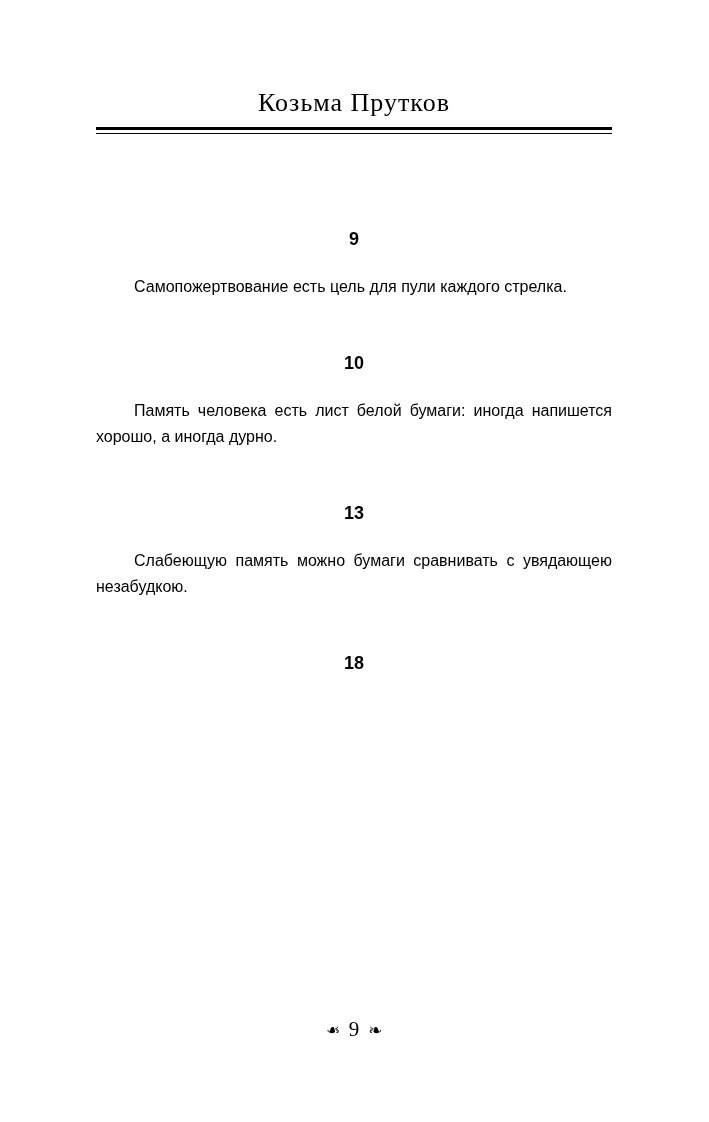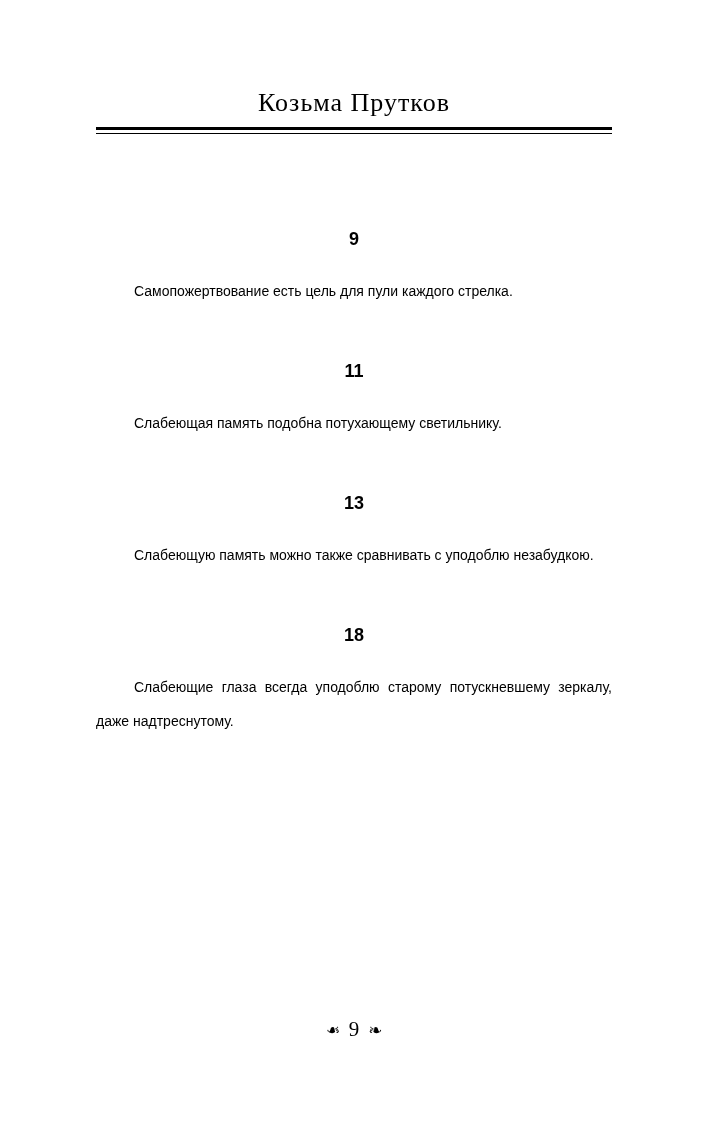--- a/index.html
+++ b/index.html
@@ -39,22 +39,22 @@
     padding-top: 92px;
   }
   .aph-num {
     text-align: center;
     font-weight: 700;
     font-size: 18px;
     line-height: 26px;
     margin: 0 0 22px 0;
   }
   .aph-text {
-    font-size: 14px;
-    line-height: 34px;
+    font-size: 16px;
+    line-height: 26px;
     text-indent: 38px;
     text-align: justify;
     text-align-last: left;
     margin: 0 0 50px 0;
   }
   .page-footer {
     margin-top: auto;
     display: flex;
     align-items: center;
     justify-content: center;
@@ -86,34 +86,33 @@
     <div class="double-rule"></div>
   </header>
 
   <main class="content">
 
     <section class="aphorism">
       <div class="aph-num">9</div>
       <p class="aph-text">Самопожертвование есть цель для пули каждого стрелка.</p>
     </section>
 
+    <section class="aphorism">
+      <div class="aph-num">10</div>
+      <p class="aph-text">Память человека есть лист белой бумаги: иногда напишется хорошо, а иногда дурно.</p>
+    </section>
 
-    <section class="aphorism">
-      <div class="aph-num">11</div>
-      <p class="aph-text">Слабеющая память подобна потухающему светильнику.</p>
-    </section>
 
     <section class="aphorism">
       <div class="aph-num">13</div>
-      <p class="aph-text">Слабеющую память можно также сравнивать с уподоблю незабудкою.</p>
+      <p class="aph-text">Слабеющую память можно бумаги сравнивать с увядающею незабудкою.</p>
     </section>
 
     <section class="aphorism">
       <div class="aph-num">18</div>
-      <p class="aph-text">Слабеющие глаза всегда уподоблю старому потускневшему зеркалу, даже надтреснутому.</p>
     </section>
 
   </main>
 
   <footer class="page-footer">
     <span class="fleuron mirrored">❧</span>
     <span class="page-number">9</span>
     <span class="fleuron">❧</span>
   </footer>
 

